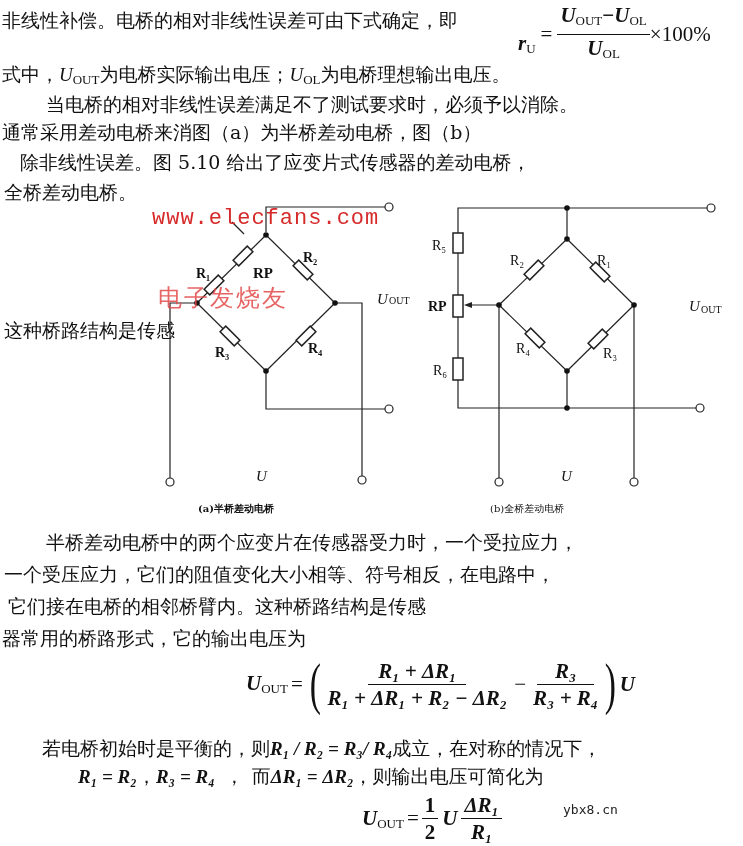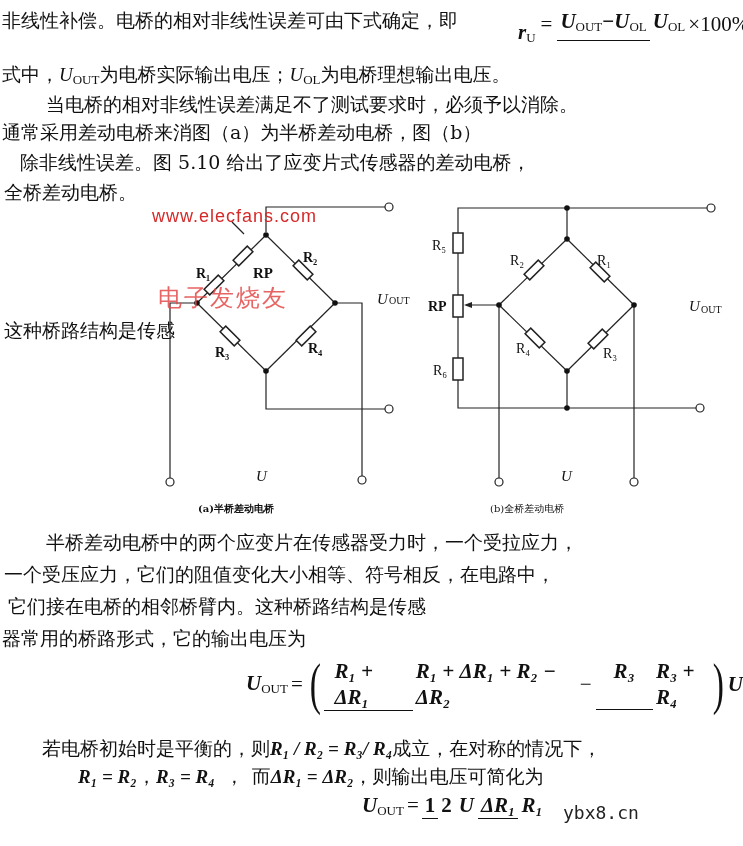--- a/index.html
+++ b/index.html
@@ -1,30 +1,30 @@
 <!DOCTYPE html>
 <html><head>
 <meta charset="utf-8">
 <style>
   html, body { margin: 0; padding: 0; background: #ffffff; }
   body { width: 743px; height: 846px; position: relative; overflow: hidden;
          font-family: "DejaVu Serif", "Liberation Serif", serif; color: #111; }
   .line { position: absolute; white-space: nowrap; font-size: 19px; line-height: 24px; }
   .math { font-family: "Liberation Serif", "DejaVu Serif", serif; font-style: italic; font-weight: bold; }
   .sub { font-size: 13px; font-style: normal; font-weight: normal; vertical-align: -3px; }
-  .frac { display: inline-flex; flex-direction: row; vertical-align: middle; }
+  .frac { display: inline-flex; flex-direction: column; align-items: center; vertical-align: middle; }
   .frac .num { border-bottom: 1.5px solid #111; padding: 0 3px; line-height: 26px; }
   .frac .den { padding: 0 3px; line-height: 26px; }
   .paren { font-size: 56px; font-weight: normal; font-style: normal; vertical-align: middle; line-height: 56px; display: inline-block; transform: scaleX(0.6); }
-  .wm1 { position: absolute; left: 152px; top: 206px; font-family: Liberation Sans, sans-serif;
-         font-size: 18px; color: #d62a2a; letter-spacing: 1px; }
+  .wm1 { position: absolute; left: 152px; top: 206px; font-family: Liberation Mono, monospace;
+         font-size: 22px; color: #d62a2a; letter-spacing: 1px; }
   .wm2 { position: absolute; left: 158px; top: 282px; font-family: "DejaVu Sans", sans-serif;
          font-size: 24px; color: #e34a4a; opacity: 0.85; letter-spacing: 2px; }
   .wm3 { position: absolute; left: 563px; top: 802px; font-family: "DejaVu Sans Mono", "Liberation Mono", monospace;
-         font-size: 18px; color: #222; }
+         font-size: 13px; color: #222; }
   svg text { font-family: "Liberation Serif", "DejaVu Serif", serif; }
   .cap { position: absolute; font-size: 10px; font-family: "DejaVu Serif", serif; font-weight: bold; }
 </style>
 </head>
 <body>
 
 <div class="line" style="left:2px; top:8px;">
   <span>非线性补偿。电桥的相对非线性误差可由下式确定，即</span>
 </div>
 <div class="math" style="position:absolute; left:518px; top:2px; font-size:21px; display:flex; align-items:center;">

